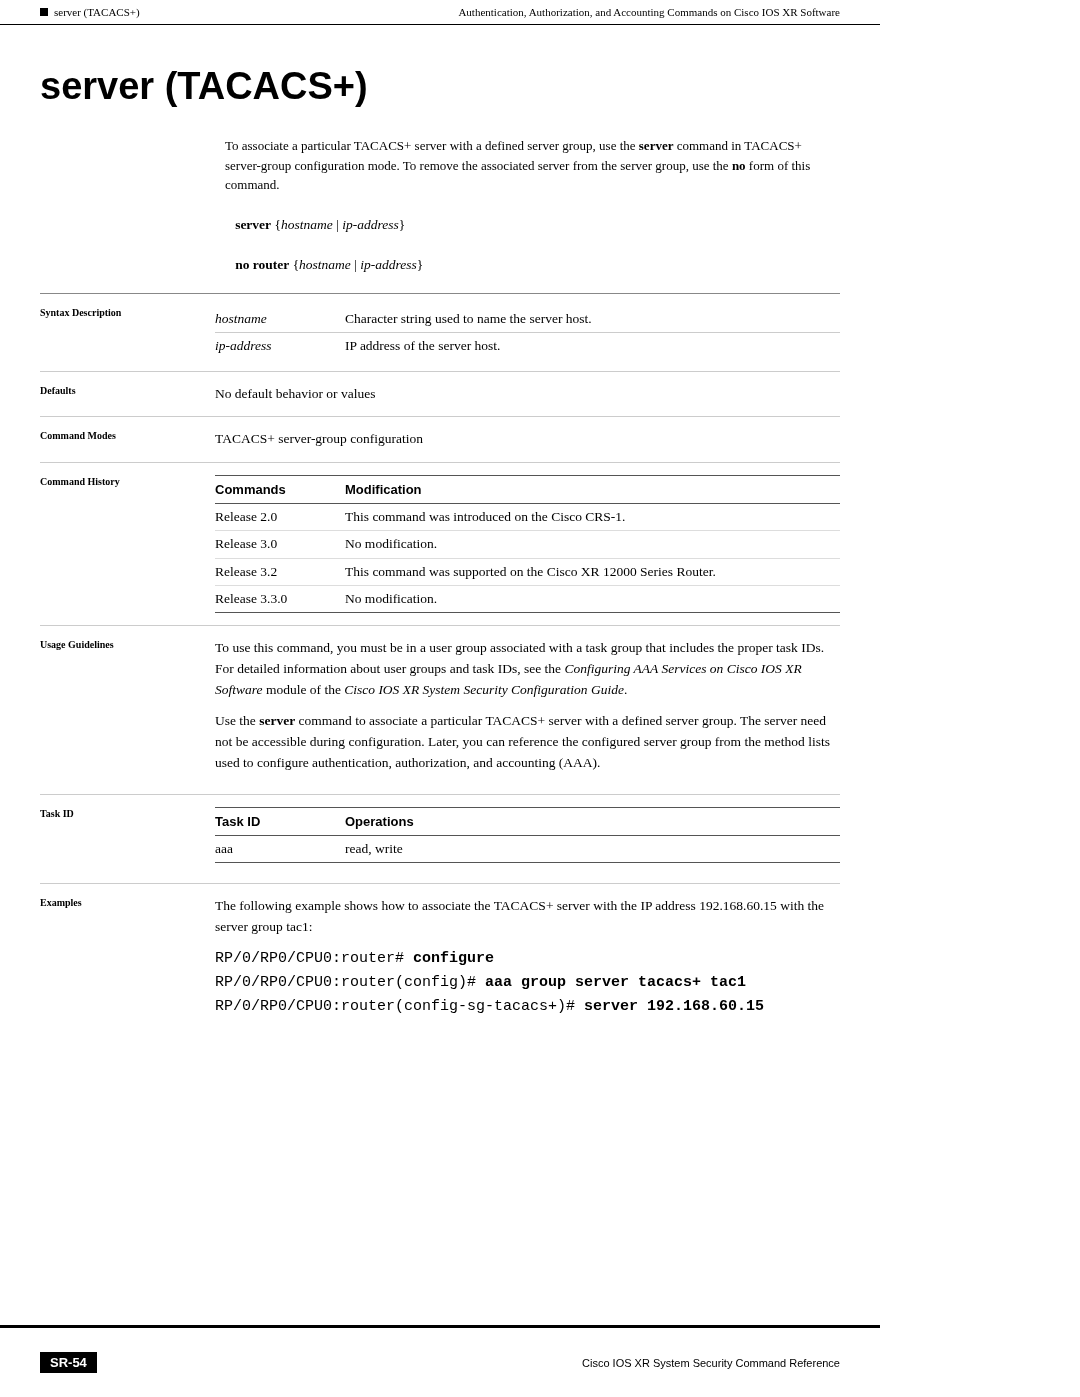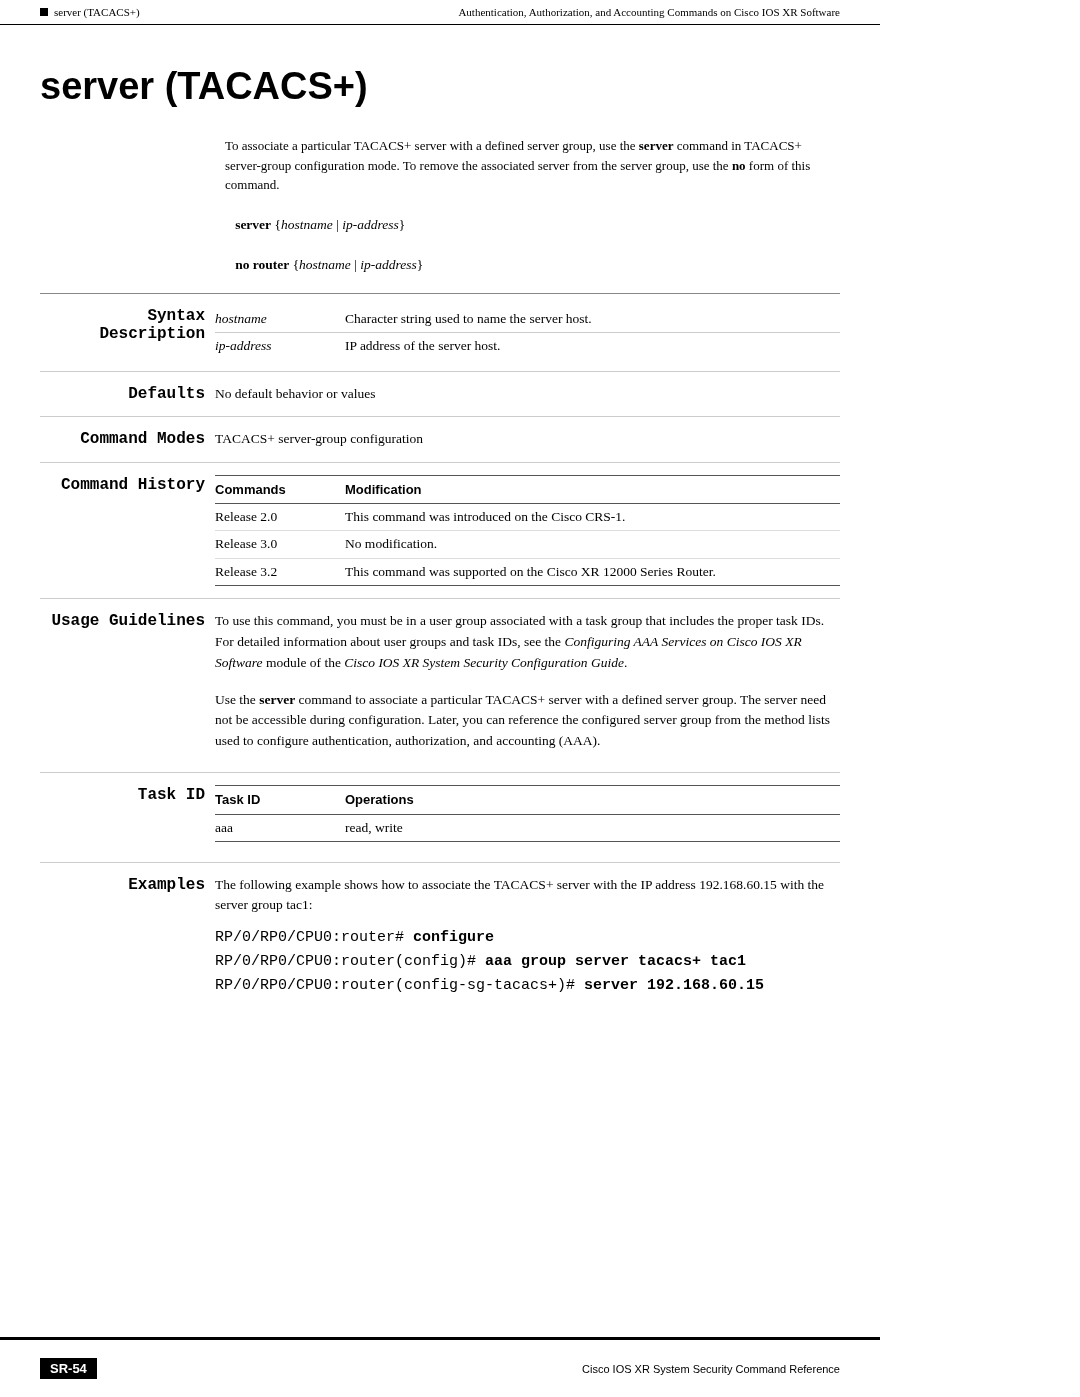--- a/index.html
+++ b/index.html
@@ -86,26 +86,25 @@
       display: flex;
       padding: 12px 0 12px 0;
       border-bottom: 1px solid #ccc;
     }
     .section-row.no-border-bottom {
       border-bottom: none;
     }
     .section-label {
       width: 175px;
       min-width: 175px;
-      font-size: 16px;
-      font-weight: bold;
-      font-family: Liberation Mono, monospace;
+      font-size: 10px;
+      font-weight: bold;
+      font-family: Liberation Serif, serif;
       padding-right: 10px;
       padding-top: 1px;
-      text-align: right;
     }
     .section-content {
       flex: 1;
       font-size: 13.5px;
       line-height: 1.5;
     }
 
     
     .syntax-table {
       width: 100%;
@@ -173,21 +172,21 @@
       font-size: 13.5px;
       border-bottom: 1px solid #555;
       vertical-align: top;
     }
     .task-table td:first-child, .task-table th:first-child {
       width: 130px;
     }
 
     
     .usage-para {
-      margin-bottom: 16px;
+      margin-bottom: 10px;
       font-size: 13.5px;
       line-height: 1.55;
     }
     .usage-para:last-child {
       margin-bottom: 0;
     }
 
     
     .code-block {
       font-family: Courier New, Courier, monospace;
@@ -201,21 +200,21 @@
 
     
     .footer {
       position: absolute;
       bottom: 0;
       left: 0;
       right: 0;
       border-top: 3px solid #000;
       display: flex;
       align-items: center;
-      padding: 18px 40px;
+      padding: 24px 40px;
       justify-content: space-between;
     }
     .footer-badge {
       background: #000;
       color: #fff;
       font-weight: bold;
       font-family: Arial, Helvetica, sans-serif;
       font-size: 13px;
       padding: 3px 10px;
     }
@@ -303,20 +302,24 @@
               <td>Release 2.0</td>
               <td>This command was introduced on the Cisco CRS-1.</td>
             </tr>
             <tr>
               <td>Release 3.0</td>
               <td>No modification.</td>
             </tr>
             <tr>
               <td>Release 3.2</td>
               <td>This command was supported on the Cisco XR 12000 Series Router.</td>
+            </tr>
+            <tr>
+              <td>Release 3.3.0</td>
+              <td>No modification.</td>
             </tr>
           </tbody>
         </table>
       </div>
     </div>
 
     <div style="border-top: 1px solid #ccc;"></div>
     <div class="section-row no-border-bottom">
       <div class="section-label">Usage Guidelines</div>
       <div class="section-content">

